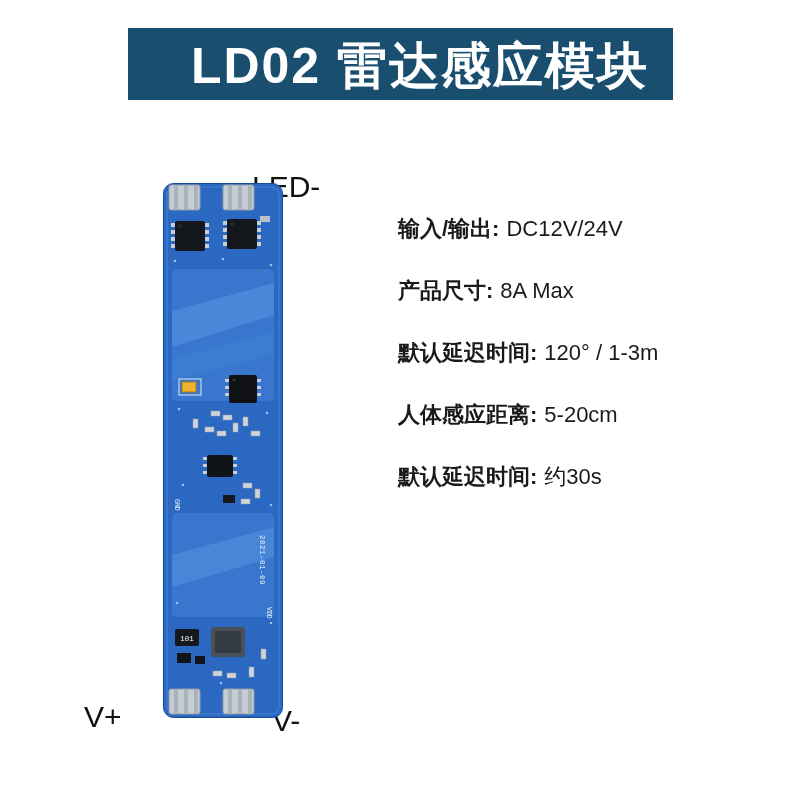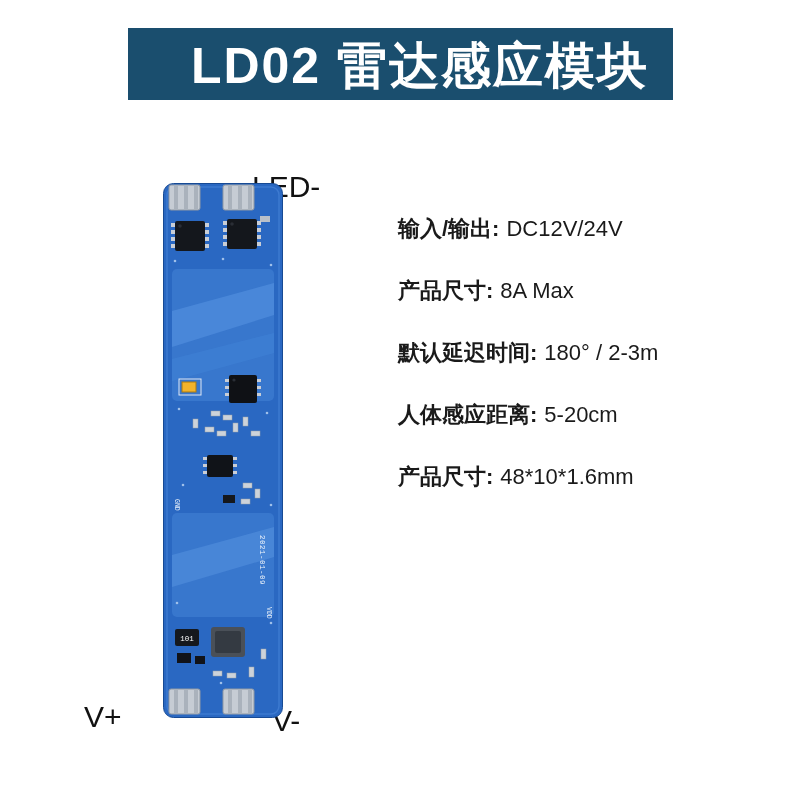--- a/index.html
+++ b/index.html
@@ -227,23 +227,23 @@
   </div>
 
   <div class="specs">
     <div class="spec-row">
       <span class="spec-label">输入/输出:</span><span class="spec-value">DC12V/24V</span>
     </div>
     <div class="spec-row">
       <span class="spec-label">产品尺寸:</span><span class="spec-value">8A Max</span>
     </div>
     <div class="spec-row">
-      <span class="spec-label">默认延迟时间:</span><span class="spec-value">180° / 2-3m</span>
+      <span class="spec-label">默认延迟时间:</span><span class="spec-value">120° / 1-3m</span>
     </div>
     <div class="spec-row">
       <span class="spec-label">人体感应距离:</span><span class="spec-value">5-20cm</span>
     </div>
     <div class="spec-row">
-      <span class="spec-label">产品尺寸:</span><span class="spec-value">48*10*1.6mm</span>
+      <span class="spec-label">默认延迟时间:</span><span class="spec-value">约30s</span>
     </div>
   </div>
 
 </div>
 
 </body></html>

